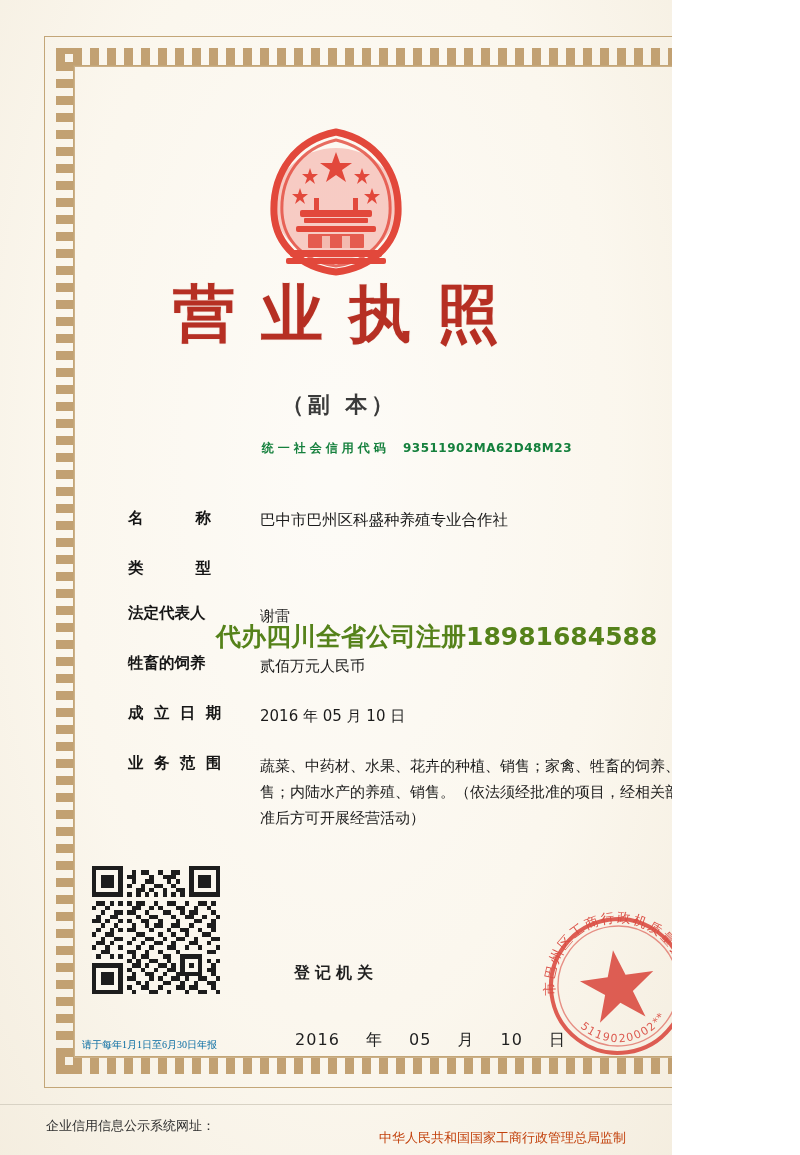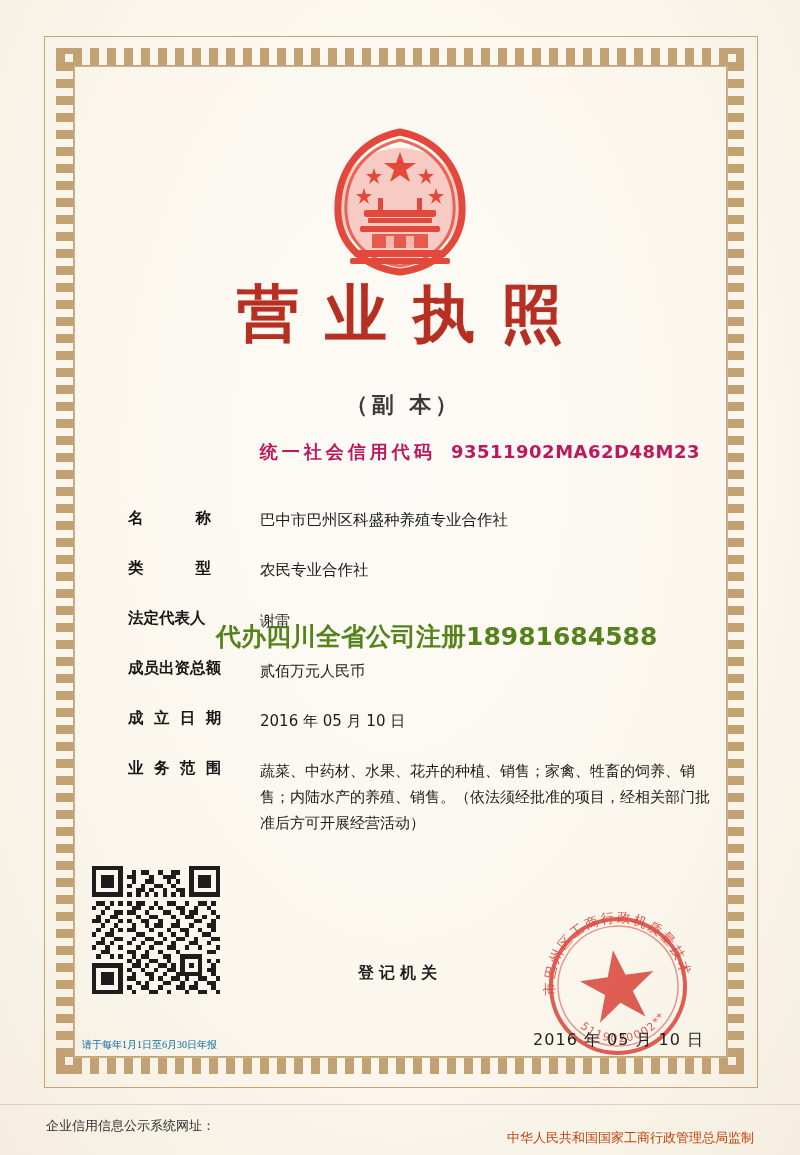--- a/index.html
+++ b/index.html
@@ -5,21 +5,21 @@
   html, body {
     margin: 0;
     padding: 0;
     background: #ffffff;
   }
   body {
     font-family: "Liberation Sans", sans-serif;
   }
   .page {
     position: relative;
-    width: 800px;
+    width: 672px;
     height: 1155px;
     background: #fbf7ee;
     overflow: hidden;
   }
   
   .paper-tint {
     position: absolute;
     inset: 0;
     background:
       radial-gradient(ellipse at 50% 40%, rgba(255,255,255,0.55) 0%, rgba(250,244,232,0.1) 60%, rgba(236,226,206,0.45) 100%);
@@ -103,23 +103,23 @@
     font-weight: bold;
     letter-spacing: 4px;
     color: #3a3a3a;
     padding-left: 7px;
   }
   .credit-code {
     position: absolute;
     right: 100px;
     top: 440px;
     font-family: "DejaVu Sans", sans-serif;
-    font-size: 18px;
+    font-size: 12px;
     font-weight: bold;
-    color: #be185d;
+    color: #15803d;
     letter-spacing: 1px;
   }
   .credit-code .label { letter-spacing: 4px; }
   .credit-code .value { letter-spacing: 0.5px; margin-left: 8px; }
 
   
   .fields {
     position: absolute;
     left: 128px;
     top: 484px;
@@ -199,21 +199,21 @@
   }
   .issue-date {
     position: absolute;
     right: 96px;
     top: 1030px;
     font-family: "DejaVu Sans", sans-serif;
     font-size: 16px;
     color: #1f1f1f;
     letter-spacing: 1px;
   }
-  .issue-date span { margin: 0 0; }
+  .issue-date span { margin: 0 10px; }
 
   .annual-note {
     position: absolute;
     left: 82px;
     top: 1038px;
     font-family: Liberation Serif, serif;
     font-size: 10px;
     color: #0369a1;
   }
 
@@ -301,28 +301,27 @@
     <span class="value">93511902MA62D48M23</span>
   </div>
 
   <div class="fields">
     <div class="row">
       <div class="k sp4">名　　称</div>
       <div class="v big">巴中市巴州区科盛种养殖专业合作社</div>
     </div>
     <div class="row">
       <div class="k sp4">类　　型</div>
-      <div class="v big">农民专业合作社</div>
     </div>
     <div class="row">
       <div class="k sp0">法定代表人</div>
       <div class="v">谢雷</div>
     </div>
     <div class="row">
-      <div class="k sp0">成员出资总额</div>
+      <div class="k sp0">牲畜的饲养</div>
       <div class="v">贰佰万元人民币</div>
     </div>
     <div class="row">
       <div class="k sp2">成 立 日 期</div>
       <div class="v">2016 年 05 月 10 日</div>
     </div>
     <div class="row">
       <div class="k sp2">业 务 范 围</div>
       <div class="v">蔬菜、中药材、水果、花卉的种植、销售；家禽、牲畜的饲养、销售；内陆水产的养殖、销售。（依法须经批准的项目，经相关部门批准后方可开展经营活动）</div>
     </div>

